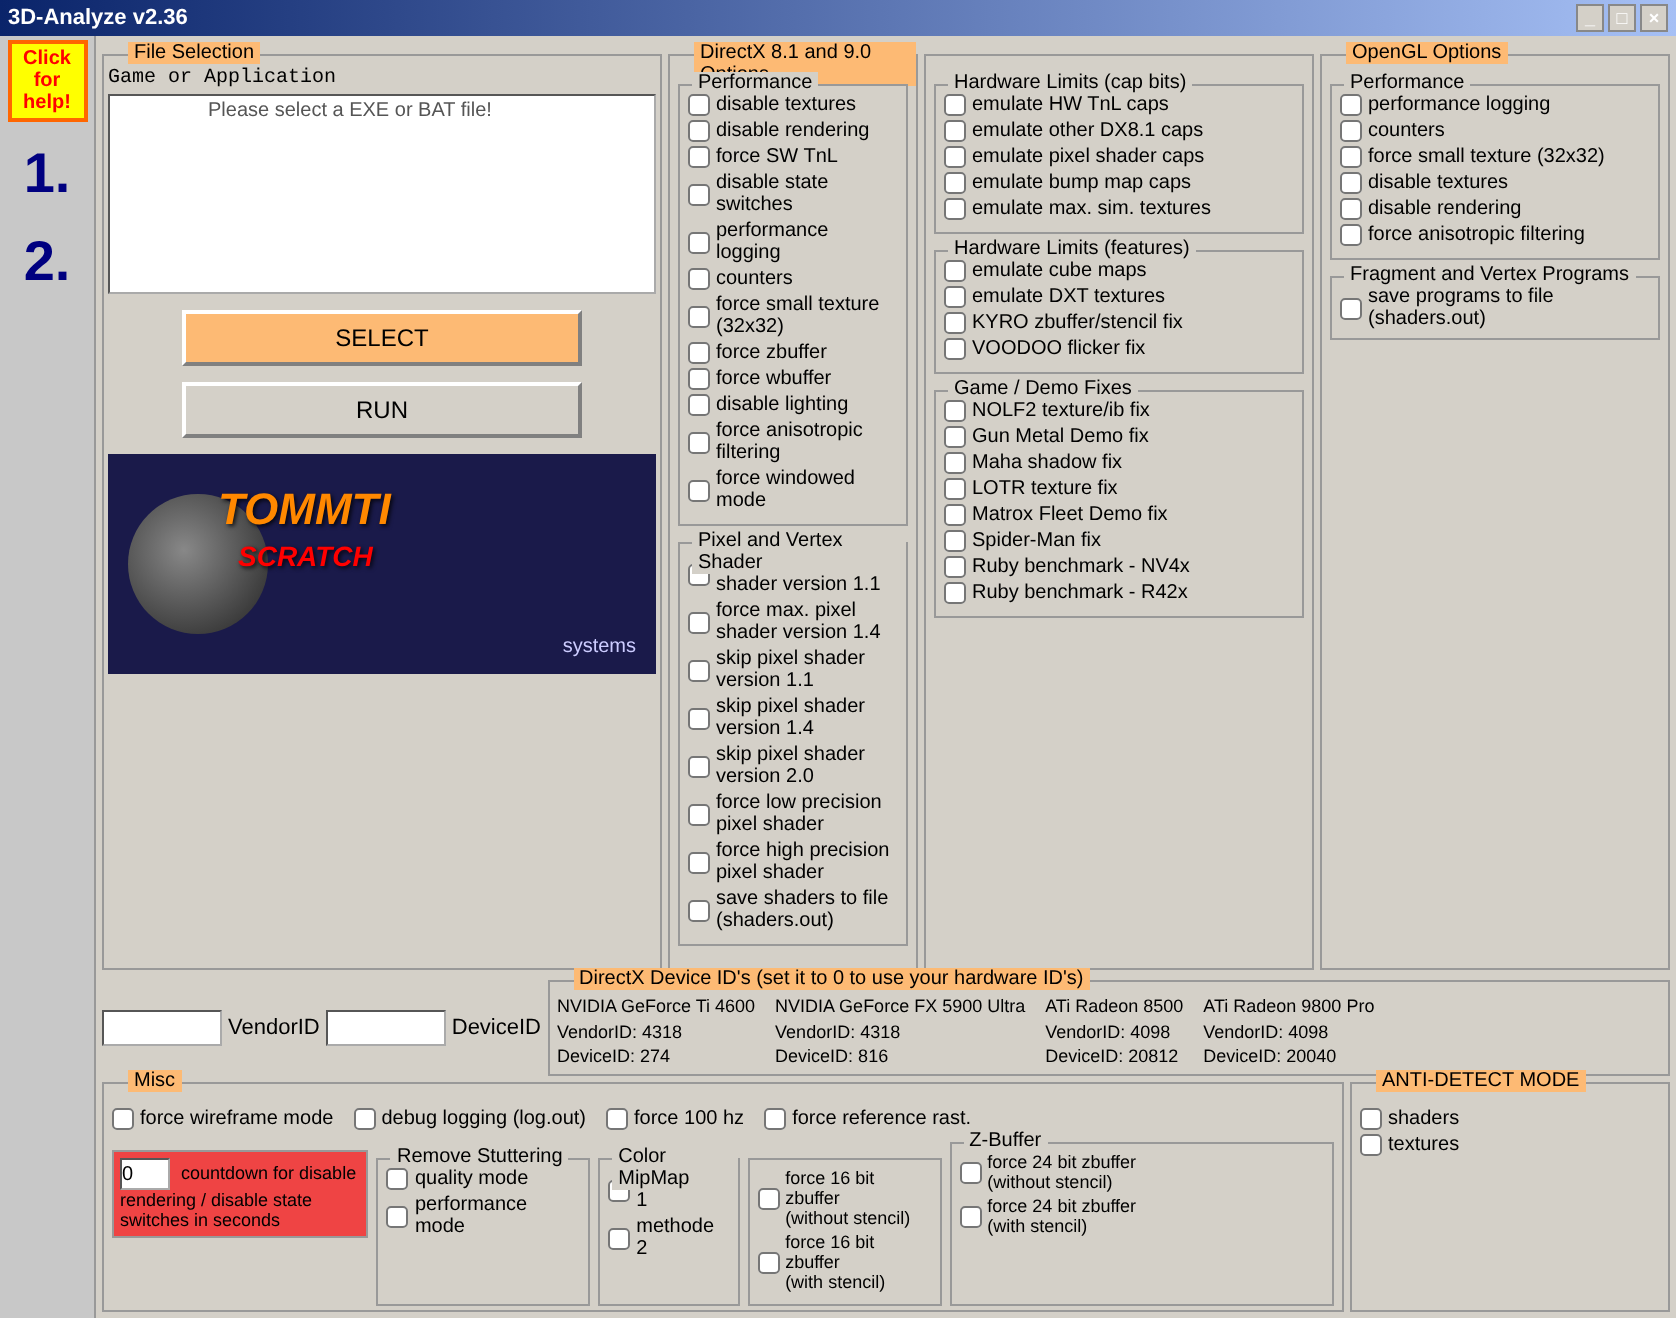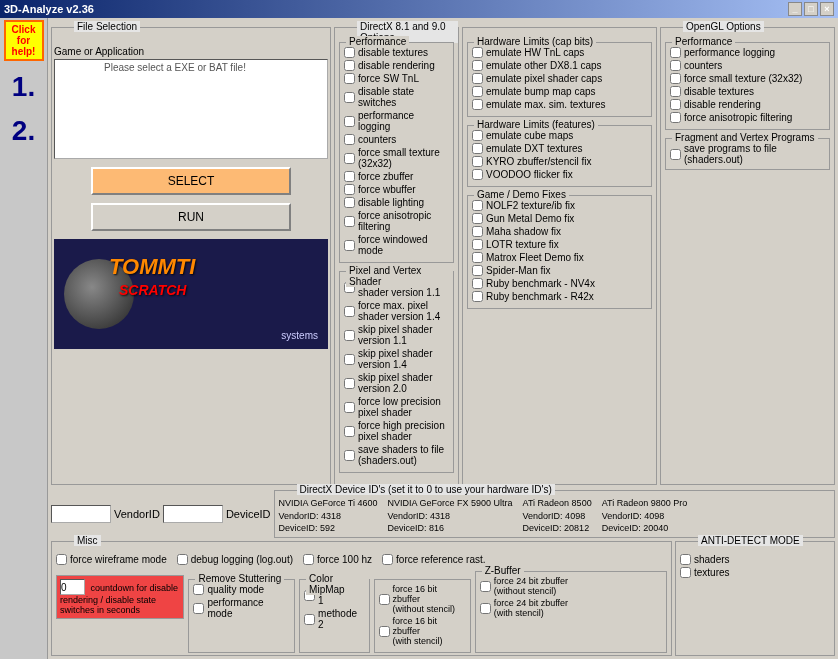--- a/index.html
+++ b/index.html
@@ -83,34 +83,35 @@
     }
     .panel {
       border: 1px solid #999;
       background: #d4d0c8;
       padding: 2px;
       position: relative;
     }
     .panel-title {
       position: absolute;
       top: -7px;
-      left: 22px;
-      background: #e5e5e5;
+      left: 12px;
+      background: #fdba74;
       padding: 0 3px;
       font-size: 10px;
       color: #000;
     }
     .file-selection {
       width: 280px;
       min-height: 270px;
     }
     .game-app-label {
       font-size: 10px;
-      margin-top: 16px;
+      margin-top: 4px;
       margin-bottom: 2px;
+      font-family: Liberation Mono, monospace;
     }
     .game-path-box {
       border: 1px inset #aaa;
       background: white;
       width: 100%;
       height: 100px;
       padding: 2px;
       font-size: 10px;
       color: #777;
       margin-bottom: 8px;
@@ -581,21 +582,21 @@
           <input class="vendor-input" type="text" style="">
           <label>DeviceID</label>
         </div>
 
         <div class="device-ids-section" style="flex:1; margin-top:0;">
           <span class="panel-title">DirectX Device ID's (set it to 0 to use your hardware ID's)</span>
           <div class="device-ids-content">
             <div class="device-col">
               <div>NVIDIA GeForce Ti 4600</div>
               <div>VendorID: 4318</div>
-              <div>DeviceID: 592</div>
+              <div>DeviceID: 274</div>
             </div>
             <div class="device-col">
               <div>NVIDIA GeForce FX 5900 Ultra</div>
               <div>VendorID: 4318</div>
               <div>DeviceID: 816</div>
             </div>
             <div class="device-col">
               <div>ATi Radeon 8500</div>
               <div>VendorID: 4098</div>
               <div>DeviceID: 20812</div>

